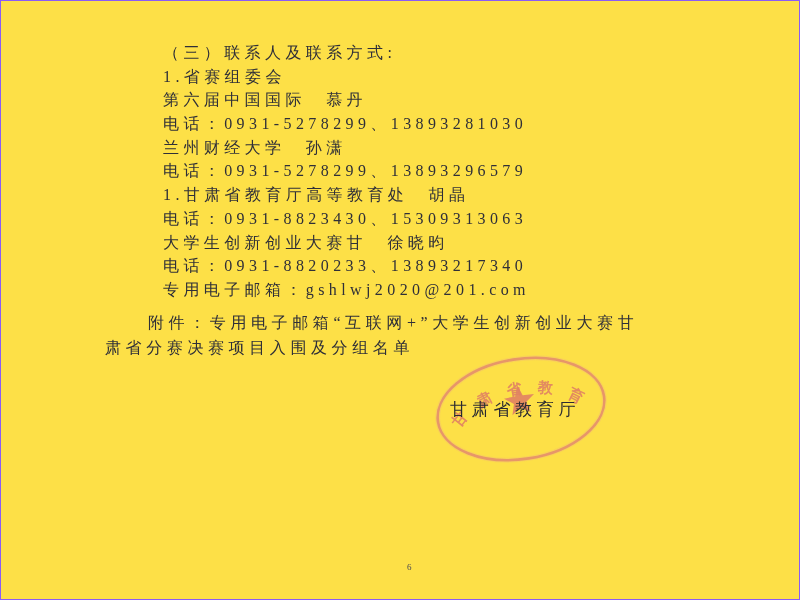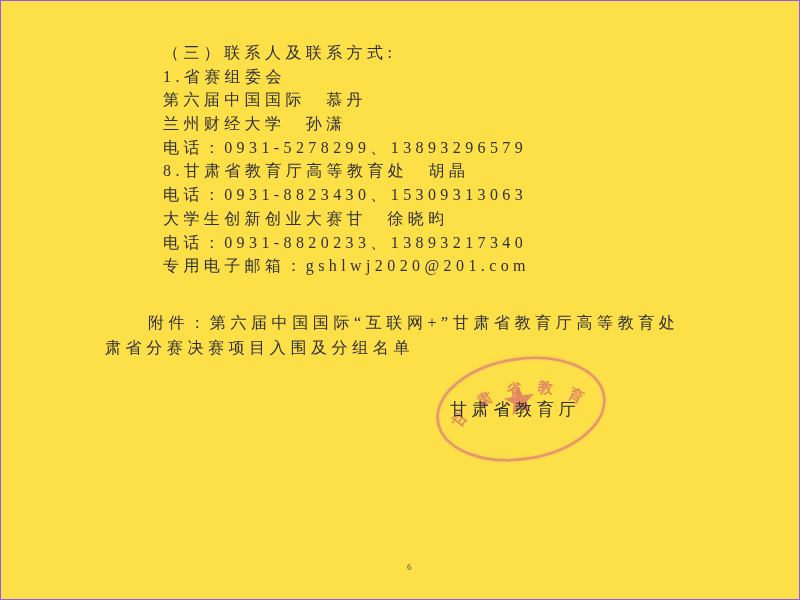--- a/index.html
+++ b/index.html
@@ -78,31 +78,32 @@
 </style>
 </head>
 <body>
 
 <div class="page">
 
   <div class="contact">
     <div class="line">（三）联系人及联系方式:</div>
     <div class="line">1.省赛组委会</div>
     <div class="line">第六届中国国际　慕丹</div>
+    <div class="line">电话：0931-5278299、13893281030</div>
     <div class="line">兰州财经大学　孙潇</div>
     <div class="line">电话：0931-5278299、13893296579</div>
-    <div class="line">8.甘肃省教育厅高等教育处　胡晶</div>
+    <div class="line">1.甘肃省教育厅高等教育处　胡晶</div>
     <div class="line">电话：0931-8823430、15309313063</div>
     <div class="line">大学生创新创业大赛甘　徐晓昀</div>
     <div class="line">电话：0931-8820233、13893217340</div>
     <div class="line">专用电子邮箱：gshlwj2020@201.com</div>
   </div>
 
   <div class="attach">
-    <div class="line indent">附件：第六届中国国际“互联网+”甘肃省教育厅高等教育处</div>
+    <div class="line indent">附件：专用电子邮箱“互联网+”大学生创新创业大赛甘</div>
     <div class="line">肃省分赛决赛项目入围及分组名单</div>
   </div>
 
   <svg class="seal-svg" viewBox="0 0 192 122" xmlns="http://www.w3.org/2000/svg">
     <defs>
       <path id="rimArc" d="M 26,82 A 71,45 0 0 1 166,82" fill="none"></path>
     </defs>
     <g transform="rotate(-9 96 60)">
       <ellipse cx="96" cy="60" rx="84" ry="50" fill="none" stroke="#d96a6a" stroke-width="2.6" opacity="0.85"></ellipse>
       <ellipse cx="96" cy="60" rx="84" ry="50" fill="none" stroke="#e89a9a" stroke-width="5" opacity="0.25"></ellipse>

